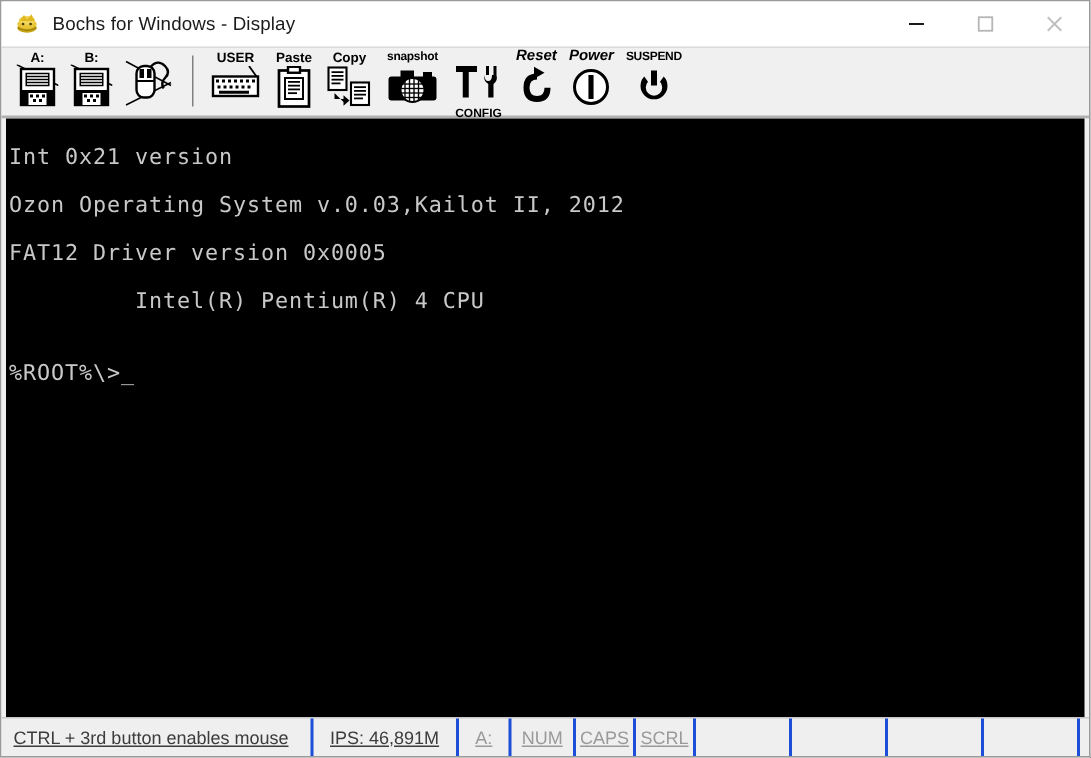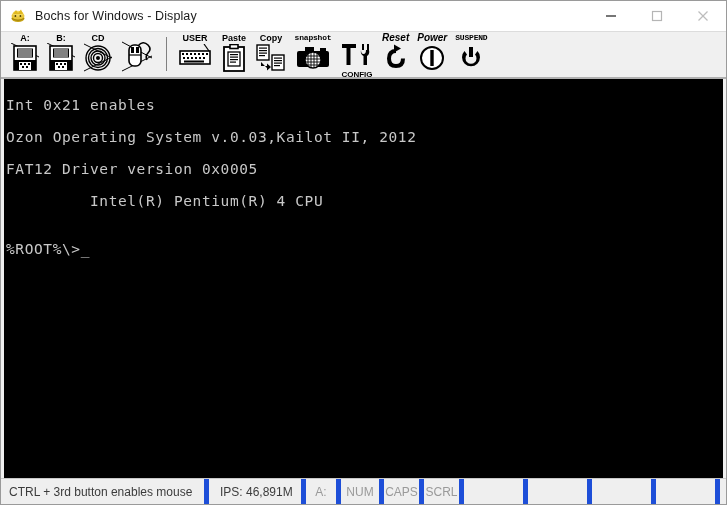--- a/index.html
+++ b/index.html
@@ -101,21 +101,21 @@
   .tb-label {
     font-family: "Liberation Sans", sans-serif;
     font-size: 9px;
     font-weight: bold;
     color: #000000;
     line-height: 10px;
     height: 11px;
     white-space: nowrap;
   }
   .tb-label.italic { font-style: italic; font-size: 10px; }
-  .tb-label.small { font-size: 8px; letter-spacing: -0.2px; font-family: Liberation Mono, monospace; }
+  .tb-label.small { font-size: 8px; letter-spacing: -0.2px; }
   .tb-label.bot {
     height: auto;
     line-height: 9px;
     font-size: 8px;
     margin-top: -1px;
   }
   .tb-glyph {
     display: block;
   }
 
@@ -152,28 +152,29 @@
   .statusbar {
     flex: 0 0 26px;
     height: 26px;
     background: #efefef;
     border-top: 1px solid #c8c8c8;
     display: flex;
     align-items: stretch;
     box-sizing: border-box;
   }
   .st-cell {
-    border-right: 5px solid #1d4ed8;
+    border-right: 2px solid #1d4ed8;
     display: flex;
     align-items: center;
     box-sizing: border-box;
     font-size: 12px;
     color: #3c3c3c;
     overflow: hidden;
     white-space: nowrap;
+    text-decoration: underline;
   }
   .st-msg {
     width: 208px;
     flex: 0 0 208px;
     padding-left: 8px;
   }
   .st-ips {
     width: 97px;
     flex: 0 0 97px;
     padding-left: 11px;
@@ -270,34 +271,20 @@
             <rect x="8" y="19" width="12" height="8" fill="#fff"></rect>
             <rect x="9" y="20" width="2" height="2" fill="#000"></rect>
             <rect x="13" y="20" width="2" height="2" fill="#000"></rect>
             <rect x="17" y="20" width="2" height="2" fill="#000"></rect>
             <rect x="11" y="23" width="2" height="2" fill="#000"></rect>
             <rect x="15" y="23" width="2" height="2" fill="#000"></rect>
           </svg>
         </span>
       </div>
 
-      <div class="tb-item">
-        <div class="tb-label">CD</div>
-        <span class="tb-glyph">
-          <svg width="30" height="30" viewBox="0 0 30 30">
-            <line x1="1" y1="1" x2="29" y2="15" stroke="#000" stroke-width="1"></line>
-            <line x1="1" y1="28" x2="29" y2="14" stroke="#000" stroke-width="1"></line>
-            <circle cx="15" cy="15" r="12" fill="none" stroke="#000" stroke-width="1.4"></circle>
-            <circle cx="15" cy="15" r="9.5" fill="none" stroke="#000" stroke-width="1.4"></circle>
-            <circle cx="15" cy="15" r="7" fill="none" stroke="#000" stroke-width="1.4"></circle>
-            <circle cx="15" cy="15" r="4.5" fill="none" stroke="#000" stroke-width="1.4"></circle>
-            <circle cx="15" cy="15" r="2" fill="#000"></circle>
-          </svg>
-        </span>
-      </div>
 
       <div class="tb-item">
         <div class="tb-label"></div>
         <span class="tb-glyph">
           <svg width="34" height="32" viewBox="0 0 34 32">
             <line x1="1" y1="1" x2="31" y2="17" stroke="#000" stroke-width="1"></line>
             <line x1="1" y1="30" x2="31" y2="15" stroke="#000" stroke-width="1"></line>
             <path d="M17 5 Q22 -1 27 4 Q31 8 27 12 Q24 15 26 19" fill="none" stroke="#000" stroke-width="1.6"></path>
             <rect x="8" y="4" width="12" height="21" rx="5" fill="#fff" stroke="#000" stroke-width="1.6"></rect>
             <rect x="10" y="6" width="3" height="6" fill="#000"></rect>
@@ -440,21 +427,21 @@
           </svg>
         </span>
       </div>
 
     </div>
   </div>
 
   <div class="screen-area">
     <div class="screen">
       <div class="vga">
-<div>Int 0x21 enables</div>
+<div>Int 0x21 version</div>
 <div>Ozon Operating System v.0.03,Kailot II, 2012</div>
 <div>FAT12 Driver version 0x0005</div>
 <div>         Intel(R) Pentium(R) 4 CPU</div>
 <div></div>
 <div><span>%ROOT%\&gt;</span><span class="cursor">_</span></div>
       </div>
     </div>
   </div>
 
   <div class="statusbar">

